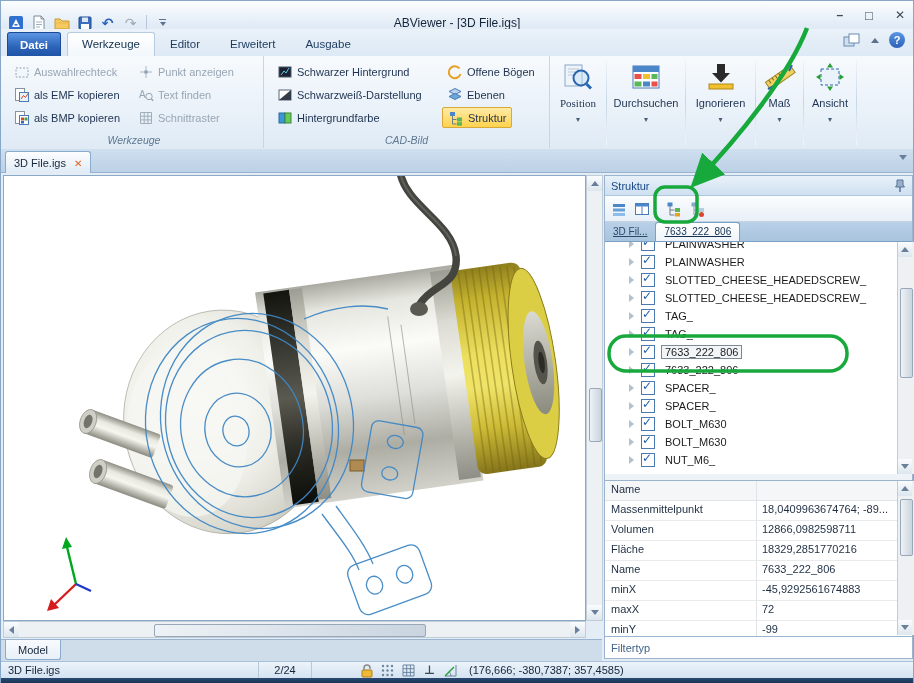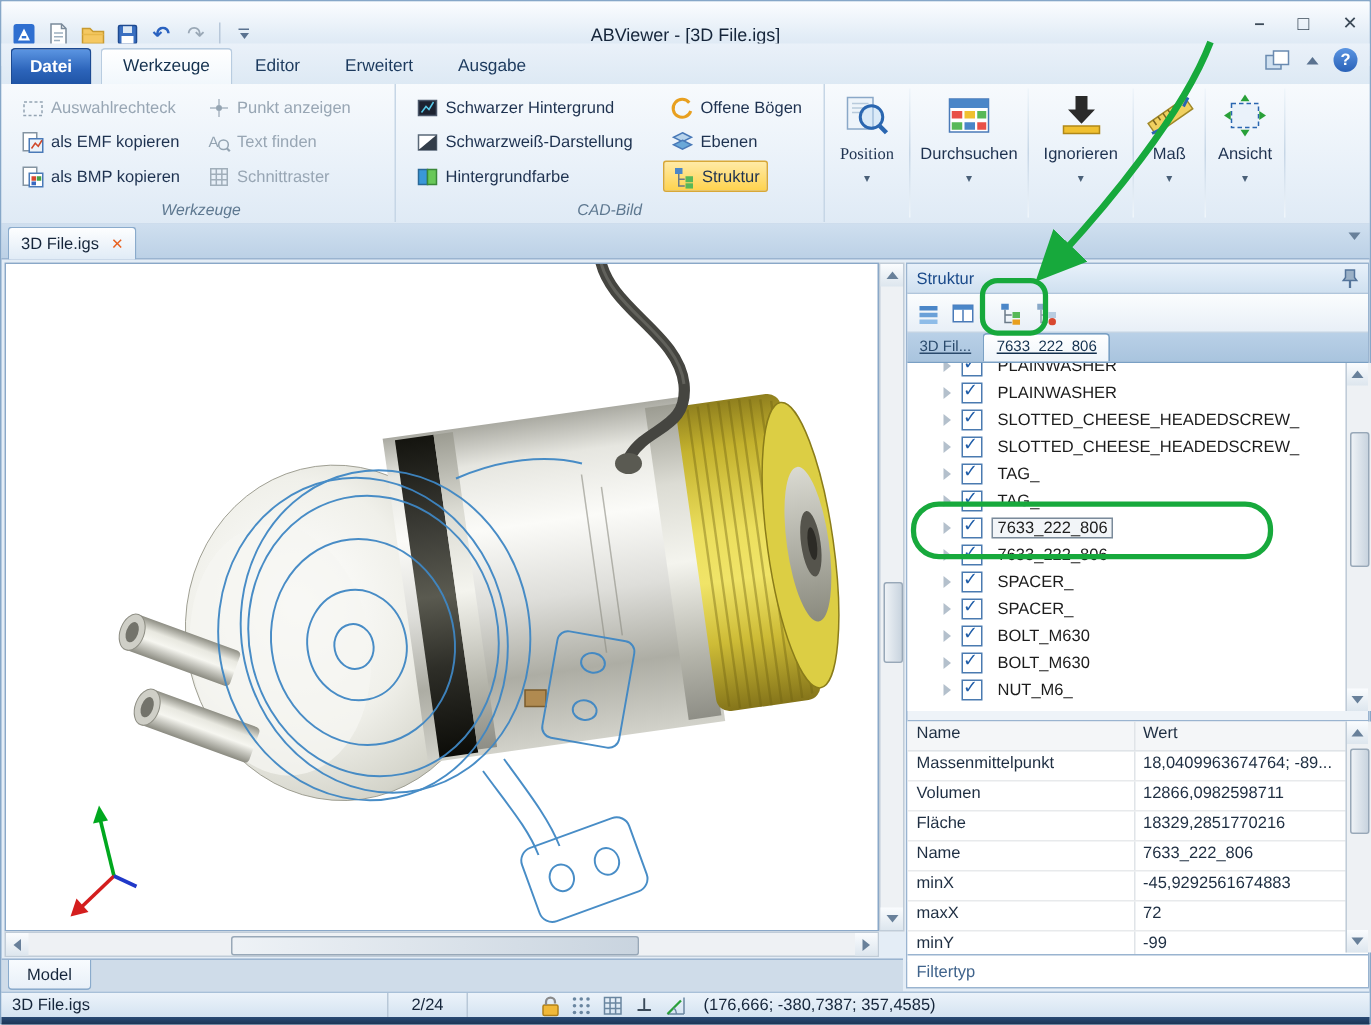--- a/index.html
+++ b/index.html
@@ -666,21 +666,20 @@
         </span>
       <span class="sbtn" style="left:0;bottom:0;width:14px;">
           <span class="td"></span>
         </span>
       <span class="thumb" style="left:2px;width:11px;top:46px;height:88px;"></span>
     </div>
 
     <div class="props">
       <div class="phrow">
         <div class="pname">Name</div>
-        <div class="pval">Wert</div>
       </div>
       <div>
 
           <div class="prow">
             <div class="pname">Massenmittelpunkt</div>
             <div class="pval">18,0409963674764; -89...</div>
           </div>
 
           <div class="prow">
             <div class="pname">Volumen</div>

